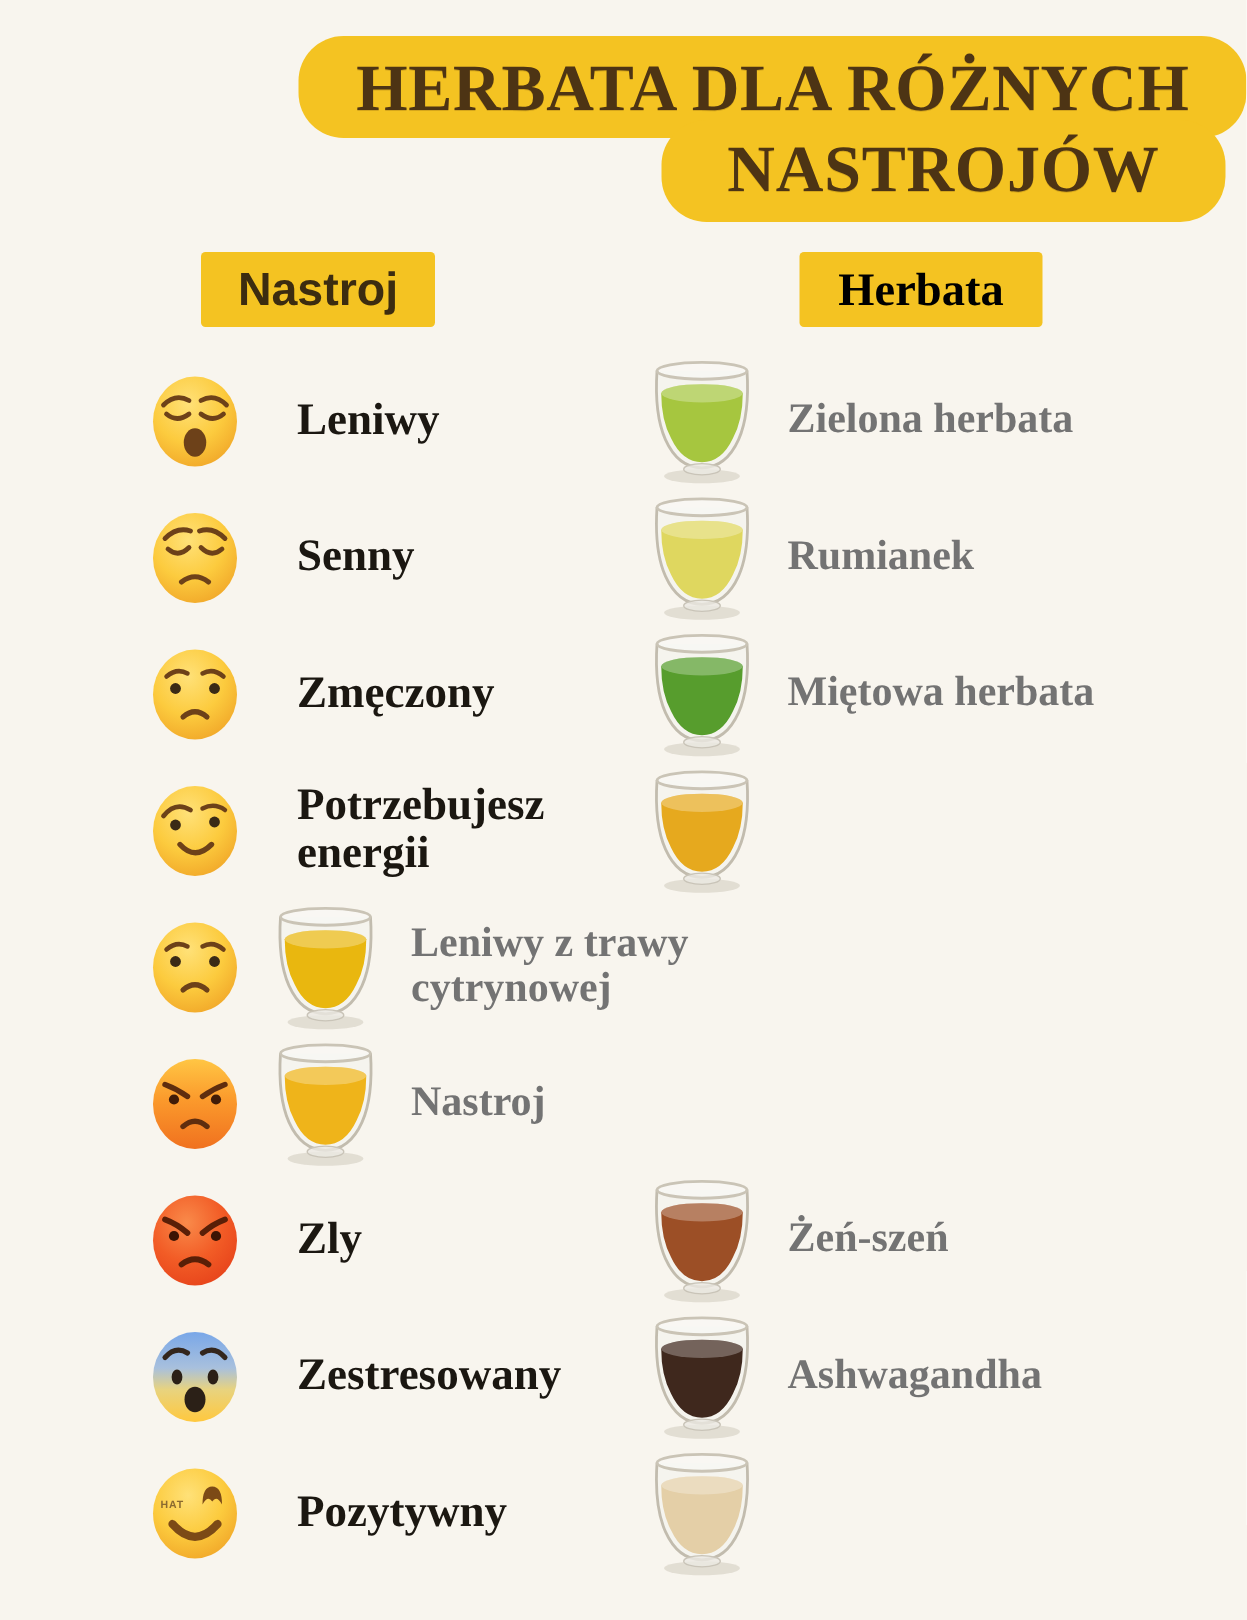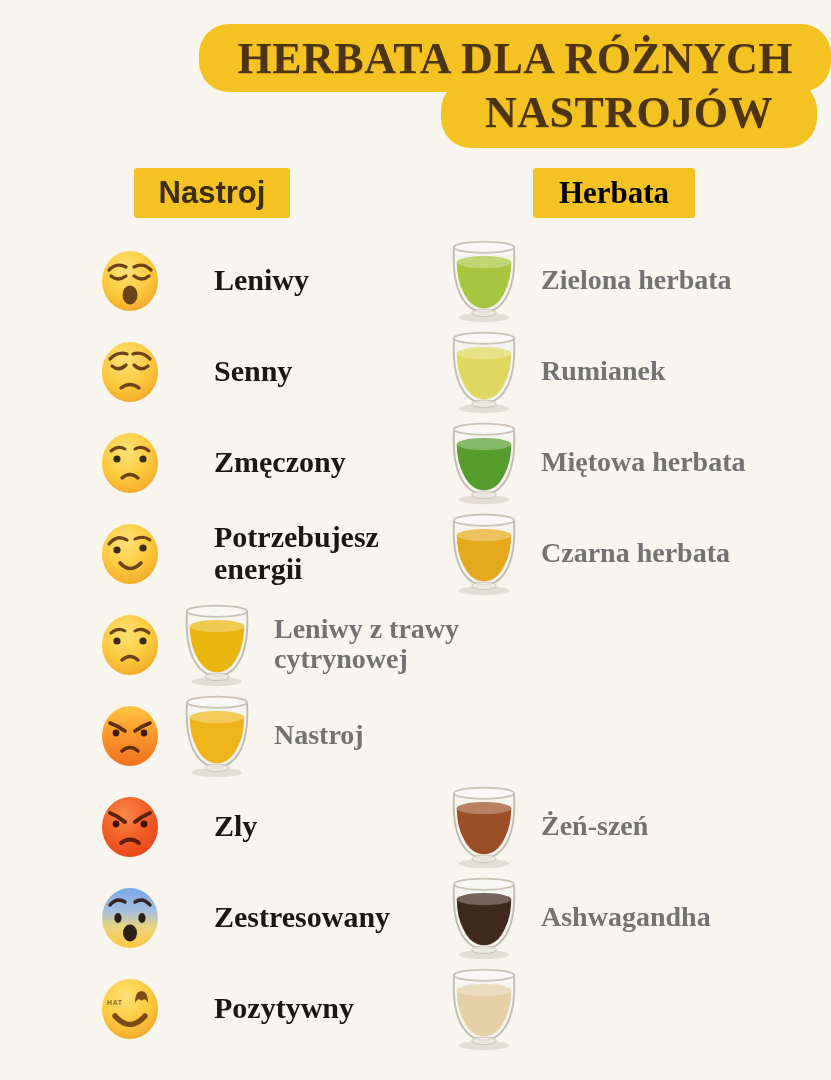--- a/index.html
+++ b/index.html
@@ -63,21 +63,21 @@
   .rows{margin-top:16px;}
   .row{
     height:91px;
     display:flex;
     align-items:center;
     padding-left:98px;
   }
   .emoji{width:64px;height:66px;flex:0 0 64px;}
   .emoji svg{width:64px;height:66px;display:block;}
   .mood{
-    margin-left:52px;
+    margin-left:36px;
     width:215px;
     font-weight:bold;
     font-size:30px;
     line-height:1.05;
     color:#1b1711;
   }
   .cup{width:94px;height:90px;flex:0 0 94px;margin-left:8px;}
   .cup svg{width:94px;height:90px;display:block;}
   .tea{
     margin-left:10px;
@@ -241,21 +241,20 @@
             <path d="M16 13 Q14 44 22 62 Q31 82 48 82 Q65 82 74 62 Q82 44 80 13" fill="rgba(244,243,238,0.6)" stroke="#c2bcae" stroke-width="2"></path>
             <ellipse cx="48" cy="13" rx="32" ry="6" fill="rgba(250,250,247,0.5)" stroke="#cac4b6" stroke-width="2"></ellipse>
             <g fill="#e6a91e">
               <path d="M19 29 Q19 48 26 61 Q34 78 48 78 Q62 78 70 61 Q77 48 77 29 Z"></path>
               <ellipse cx="48" cy="29" rx="29" ry="6.5"></ellipse>
             </g>
             <ellipse cx="48" cy="29" rx="29" ry="6.5" fill="#ffffff" opacity="0.28"></ellipse>
             <ellipse cx="48" cy="83" rx="13" ry="4" fill="rgba(235,233,226,0.8)" stroke="#c9c4b8" stroke-width="1"></ellipse>
           </svg>
         </div>
-      <div class="tea">Czarna herbata</div>
     </div>
 
     <div class="row">
       <div class="emoji">
           <svg viewBox="0 0 64 64">
             <ellipse cx="32" cy="33" rx="28" ry="30" fill="url(#gY)"></ellipse>
             <path d="M13 21 Q20 15 27 19" fill="none" stroke-linecap="round" stroke="#6d4119" stroke-width="3"></path>
             <path d="M37 19 Q44 15 51 21" fill="none" stroke-linecap="round" stroke="#6d4119" stroke-width="3"></path>
             <circle cx="19" cy="29" r="3.6" fill="#3a2a16"></circle>
             <circle cx="45" cy="29" r="3.6" fill="#3a2a16"></circle>

